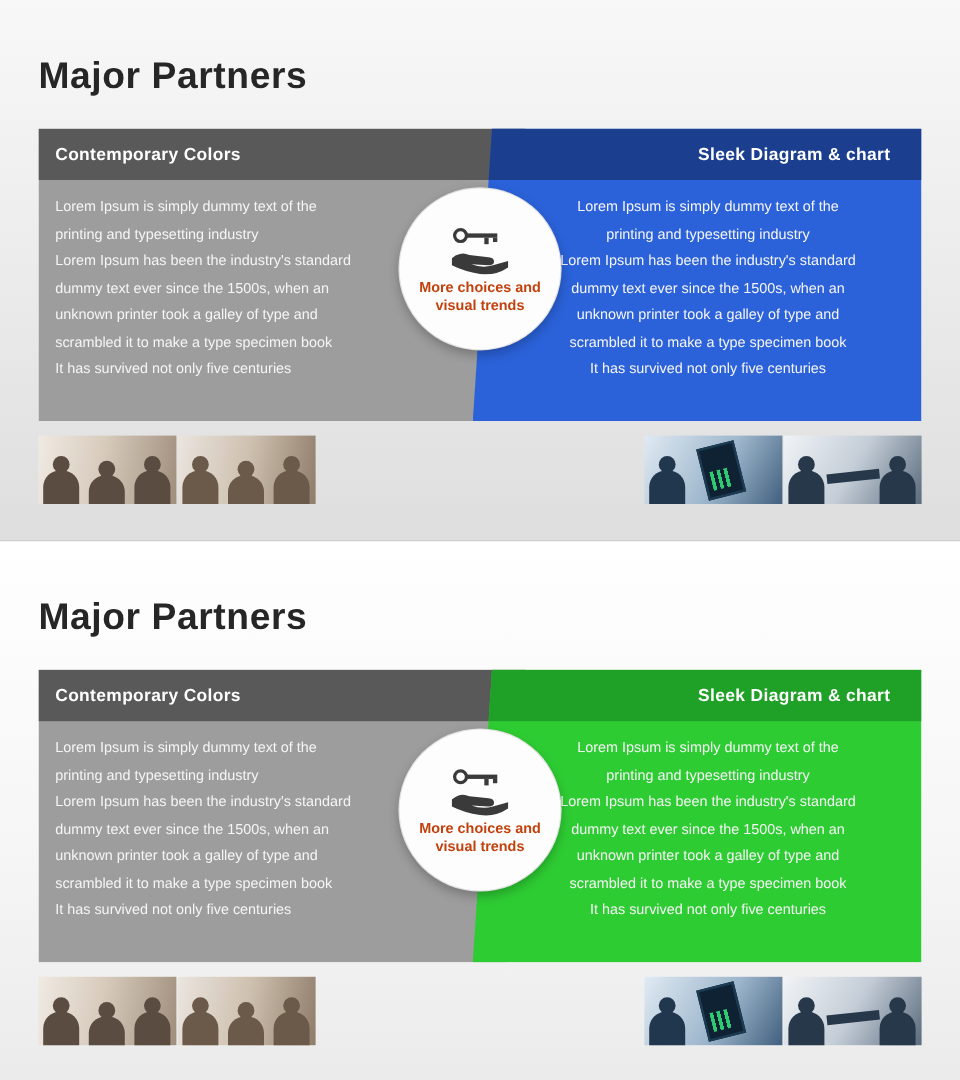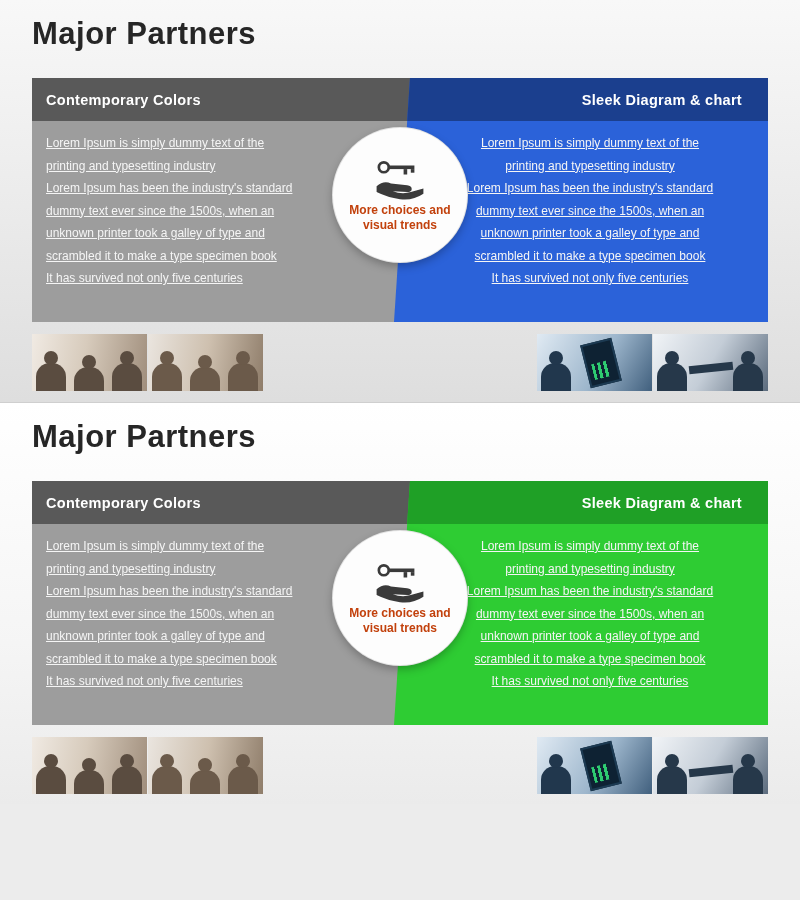--- a/index.html
+++ b/index.html
@@ -3,21 +3,21 @@
 <meta charset="utf-8">
 <style>
   html,body{margin:0;padding:0;}
   body{
     width:800px;height:900px;
     background:#ececec;
     font-family:"Liberation Sans",sans-serif;
     overflow:hidden;
   }
   .slide{
-    height:402px;box-sizing:border-box;padding-top:16px;position:relative;
+    height:450px;box-sizing:border-box;padding-top:45px;position:relative;
     background:linear-gradient(180deg,#f8f8f8 0%,#eaeaea 55%,#dedede 100%);
   }
   .slide--second{
     background:linear-gradient(180deg,#ffffff 0%,#f5f5f5 60%,#ebebeb 100%);
     border-top:1px solid #cfcfcf;
   }
   .title{
     margin:0 0 0 32px;font-size:31px;line-height:36px;
     font-weight:bold;color:#262626;letter-spacing:.5px;
   }
@@ -30,21 +30,21 @@
   .panel-right{
     right:0;width:374px;background:var(--right-body);
     clip-path:polygon(16px 0,100% 0,100% 100%,0 100%);
   }
   .panel-hdr{
     height:43px;display:flex;align-items:center;
     color:#ffffff;font-size:14.5px;font-weight:bold;letter-spacing:.3px;
   }
   .panel-left .panel-hdr{background:var(--left-hdr);padding-left:14px;}
   .panel-right .panel-hdr{background:var(--right-hdr);justify-content:flex-end;padding-right:26px;}
-  .panel-body{padding-top:11px;color:#f5f5f5;font-size:12px;text-decoration:underline;}
+  .panel-body{padding-top:11px;color:#f5f5f5;font-size:12px;}
   .panel-left .panel-body{padding-left:14px;padding-right:30px;}
   .panel-right .panel-body{text-align:center;padding-left:30px;padding-right:12px;}
   .line{line-height:22.5px;white-space:nowrap;}
   .badge{
     position:absolute;left:301px;top:50px;width:134px;height:134px;border-radius:50%;
     background:#fdfdfd;
     box-shadow:0 0 0 1px #e2e2e2,0 4px 10px rgba(0,0,0,.28);
     display:flex;flex-direction:column;align-items:center;justify-content:center;
     text-align:center;z-index:5;
   }

